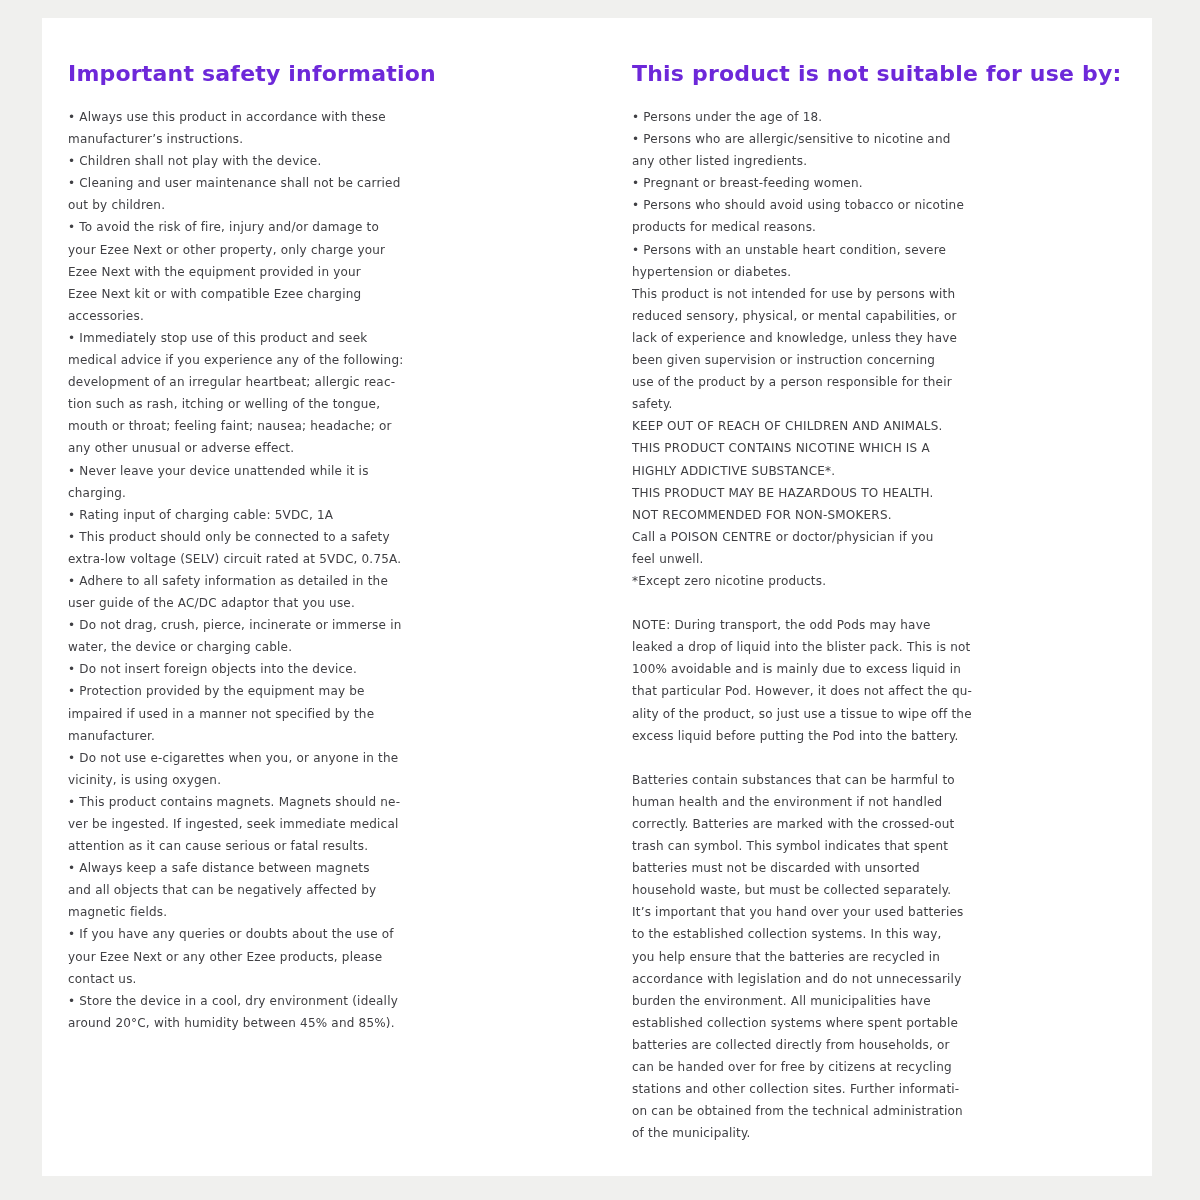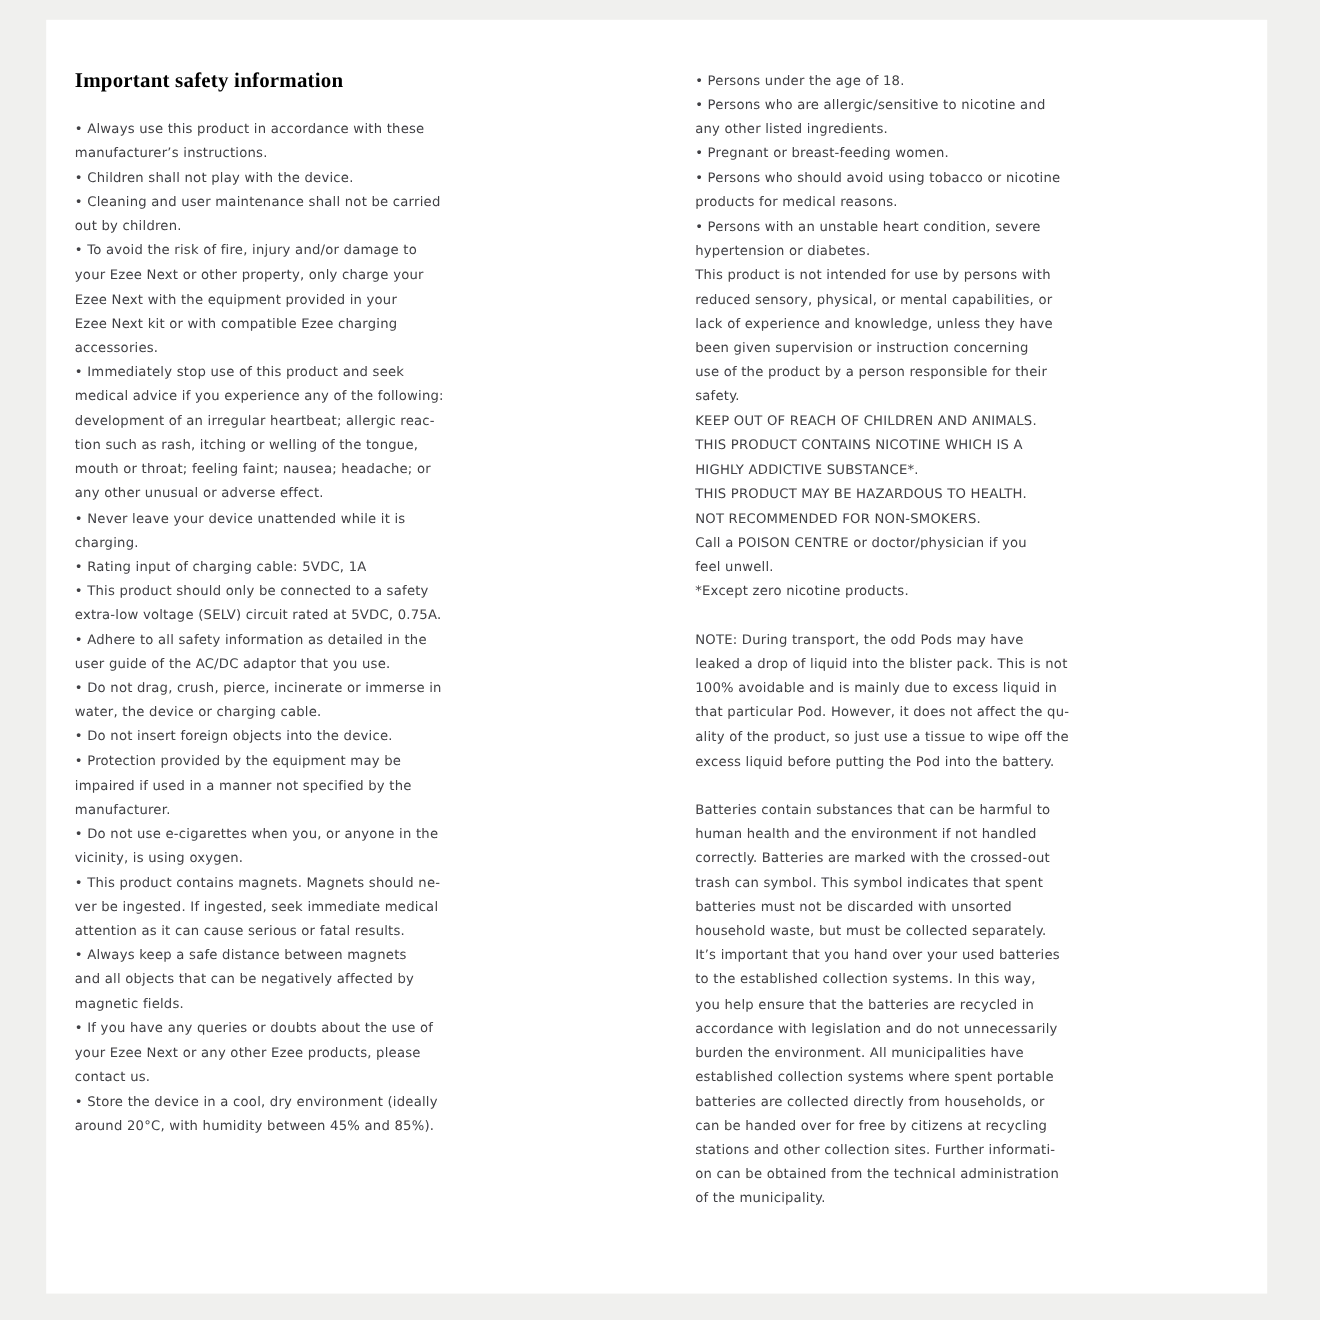--- a/index.html
+++ b/index.html
@@ -23,27 +23,26 @@
     display: flex;
     flex-direction: row;
     gap: 70px;
     align-items: flex-start;
   }
   .col {
     width: 494px;
     flex: 0 0 494px;
   }
   .col h2 {
-    font-size: 19px;
+    font-size: 22px;
     line-height: 24px;
     font-weight: 700;
-    color: #000000;
+    color: #6d28d9;
     letter-spacing: 0.2px;
     margin: 0 0 20px 0;
-    font-family: Liberation Serif, serif;
   }
   .body-text {
     font-size: 12px;
     line-height: 22.1px;
     color: #404044;
     letter-spacing: 0.2px;
     white-space: pre;
     font-weight: 400;
   }
 </style>
@@ -93,20 +92,21 @@
 and all objects that can be negatively affected by
 magnetic fields.
 • If you have any queries or doubts about the use of
 your Ezee Next or any other Ezee products, please
 contact us.
 • Store the device in a cool, dry environment (ideally
 around 20°C, with humidity between 45% and 85%).</div>
     </section>
 
     <section class="col">
+      <h2>This product is not suitable for use by:</h2>
       <div class="body-text">• Persons under the age of 18.
 • Persons who are allergic/sensitive to nicotine and
 any other listed ingredients.
 • Pregnant or breast-feeding women.
 • Persons who should avoid using tobacco or nicotine
 products for medical reasons.
 • Persons with an unstable heart condition, severe
 hypertension or diabetes.
 This product is not intended for use by persons with
 reduced sensory, physical, or mental capabilities, or

